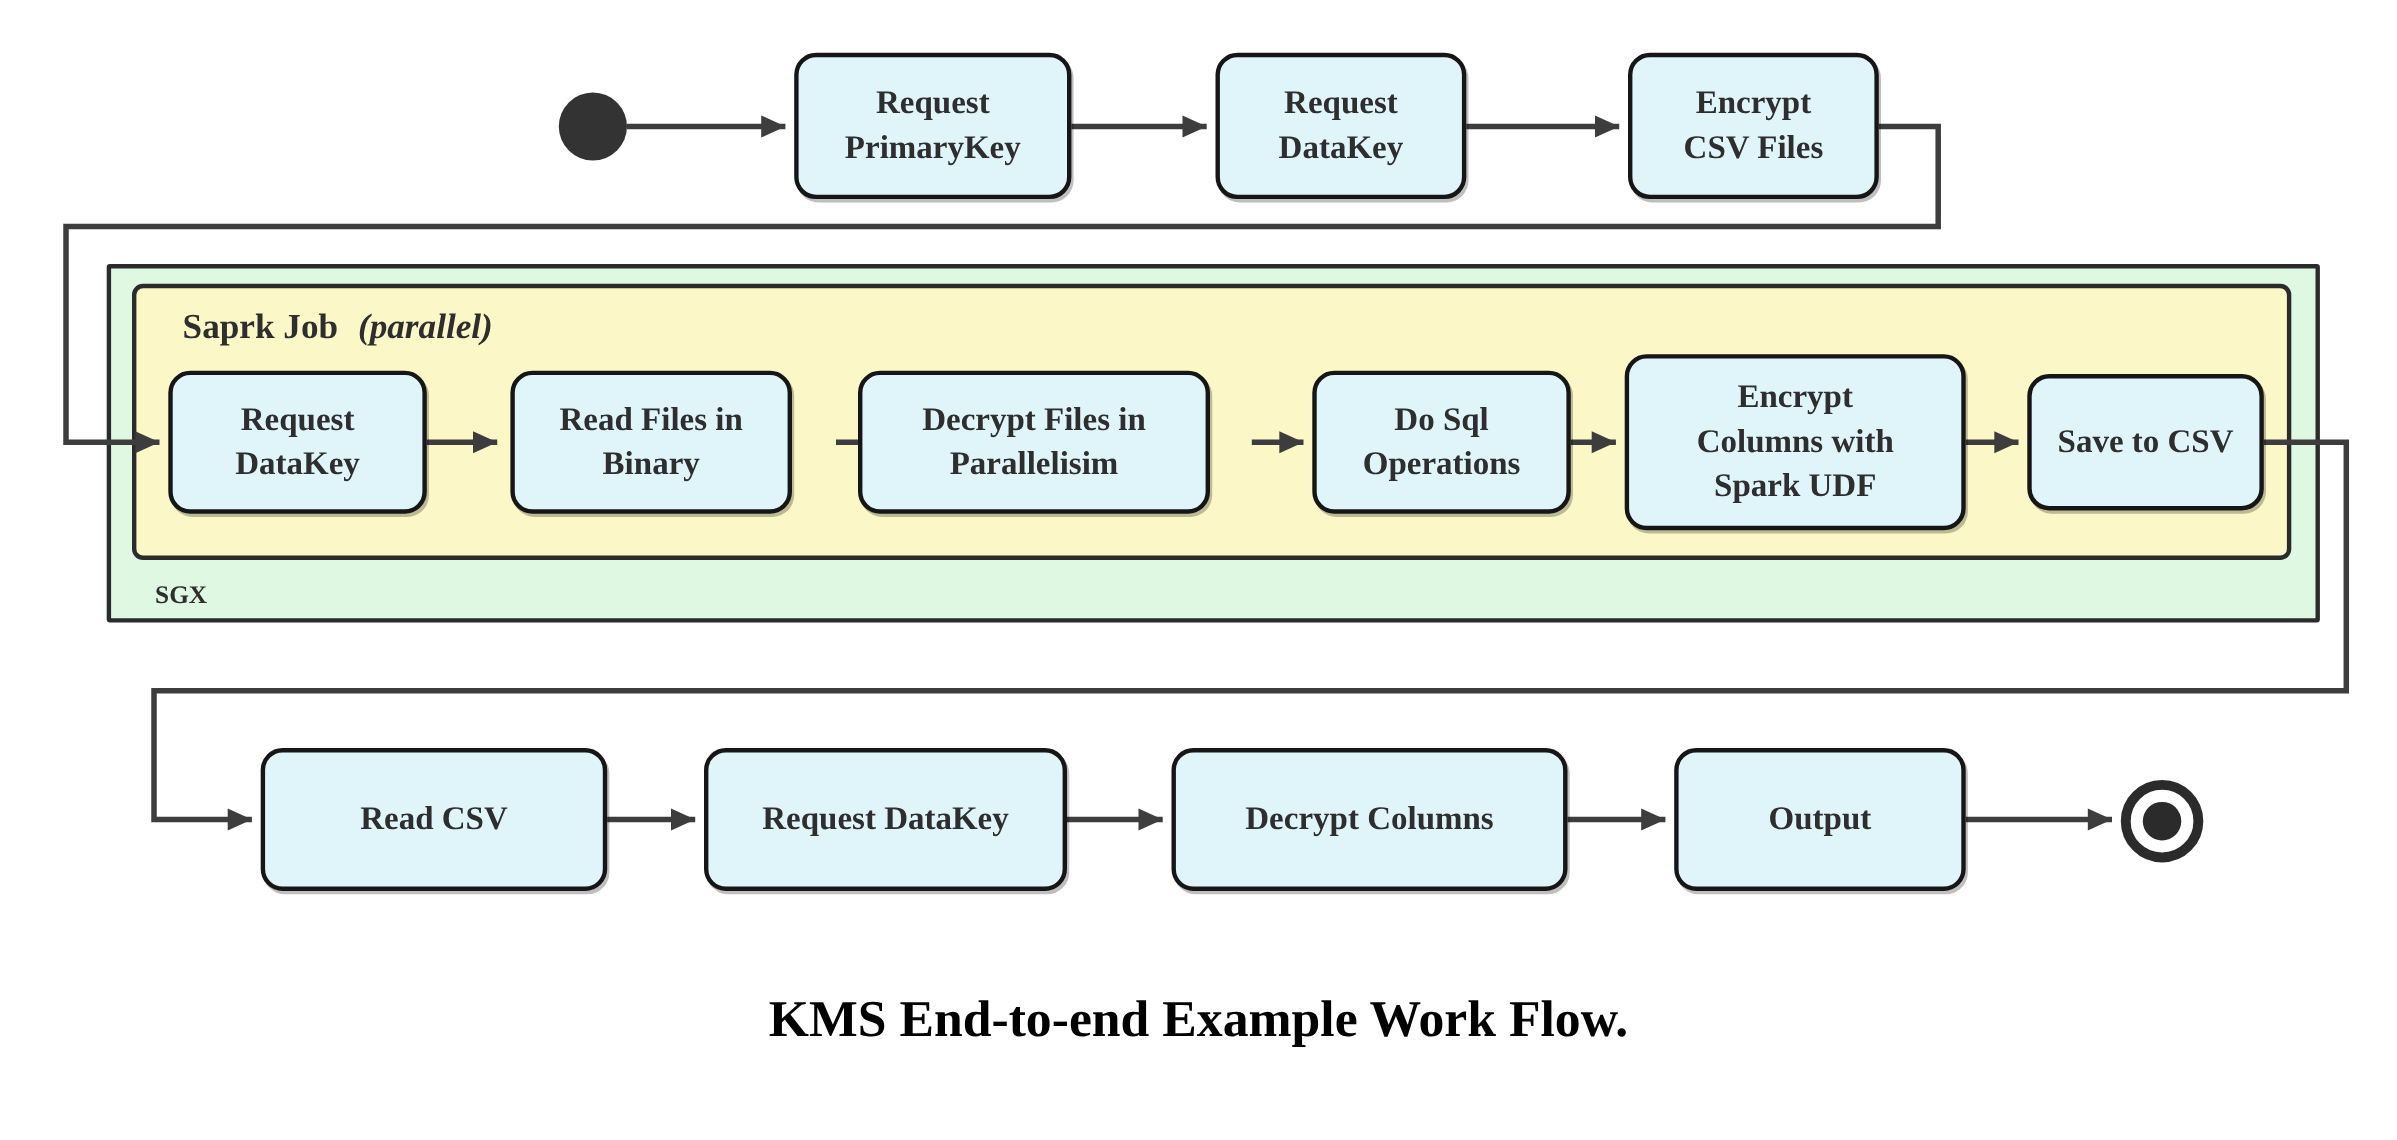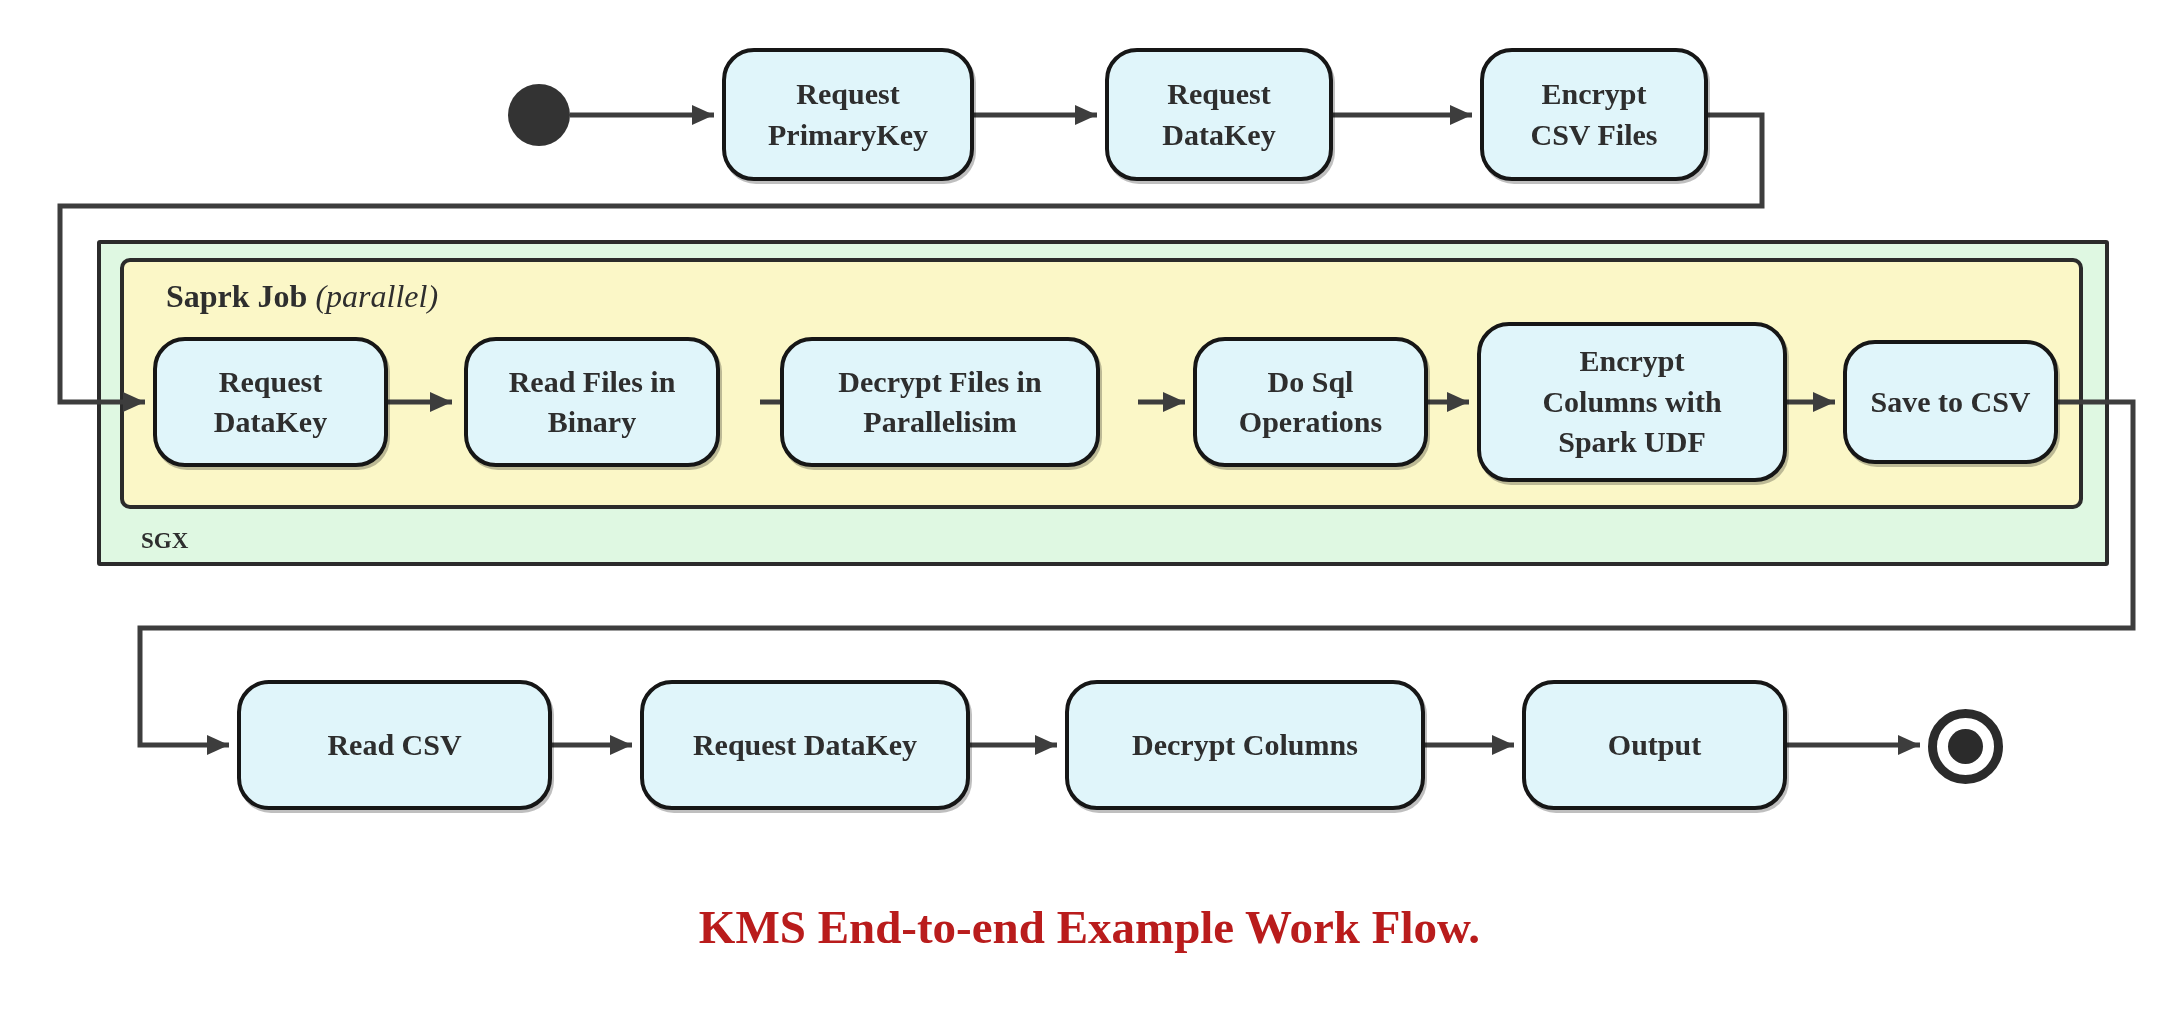--- a/index.html
+++ b/index.html
@@ -37,34 +37,34 @@
     background: #fbf7c7;
     border-radius: 10px;
   }
   .spark-label {
     position: absolute;
     left: 42px; top: 16px;
     font-size: 32px;
     white-space: nowrap;
   }
   .spark-label .bold-part { font-weight: bold; }
-  .spark-label .italic-part { font-style: italic; font-weight: normal; }
+  .spark-label .italic-part { font-style: italic; font-weight: bold; margin-left: 10px; }
   .sgx-label {
     position: absolute;
     left: 40px; bottom: 8px;
     font-size: 23px;
     font-weight: bold;
   }
   .node {
     position: absolute;
     z-index: 3;
     box-sizing: border-box;
     background: #e0f5fa;
     border: 4px solid #161616;
-    border-radius: 32px;
+    border-radius: 20px;
     display: flex;
     align-items: center;
     justify-content: center;
     text-align: center;
     font-weight: bold;
     font-size: 30px;
     line-height: 1.35;
     white-space: pre-line;
     box-shadow: 2px 3px 0 rgba(0,0,0,0.25);
   }
@@ -95,21 +95,21 @@
     border-radius: 50%;
   }
   .caption {
     position: absolute;
     z-index: 3;
     left: 0; top: 900px;
     width: 2179px;
     text-align: center;
     font-size: 47px;
     font-weight: bold;
-    color: #b91c1c;
+    color: #000000;
   }
   
   .n-request-primarykey      { left: 722px;  top: 48px;  width: 252px; height: 133px; }
   .n-request-datakey-top     { left: 1105px; top: 48px;  width: 228px; height: 133px; }
   .n-encrypt-csv-files       { left: 1480px; top: 48px;  width: 228px; height: 133px; }
   .n-request-datakey-sgx     { left: 153px;  top: 337px; width: 235px; height: 130px; }
   .n-read-files-in-binary    { left: 464px;  top: 337px; width: 256px; height: 130px; }
   .n-decrypt-files           { left: 780px;  top: 337px; width: 320px; height: 130px; }
   .n-do-sql-operations       { left: 1193px; top: 337px; width: 235px; height: 130px; }
   .n-encrypt-columns         { left: 1477px; top: 322px; width: 310px; height: 160px; }

